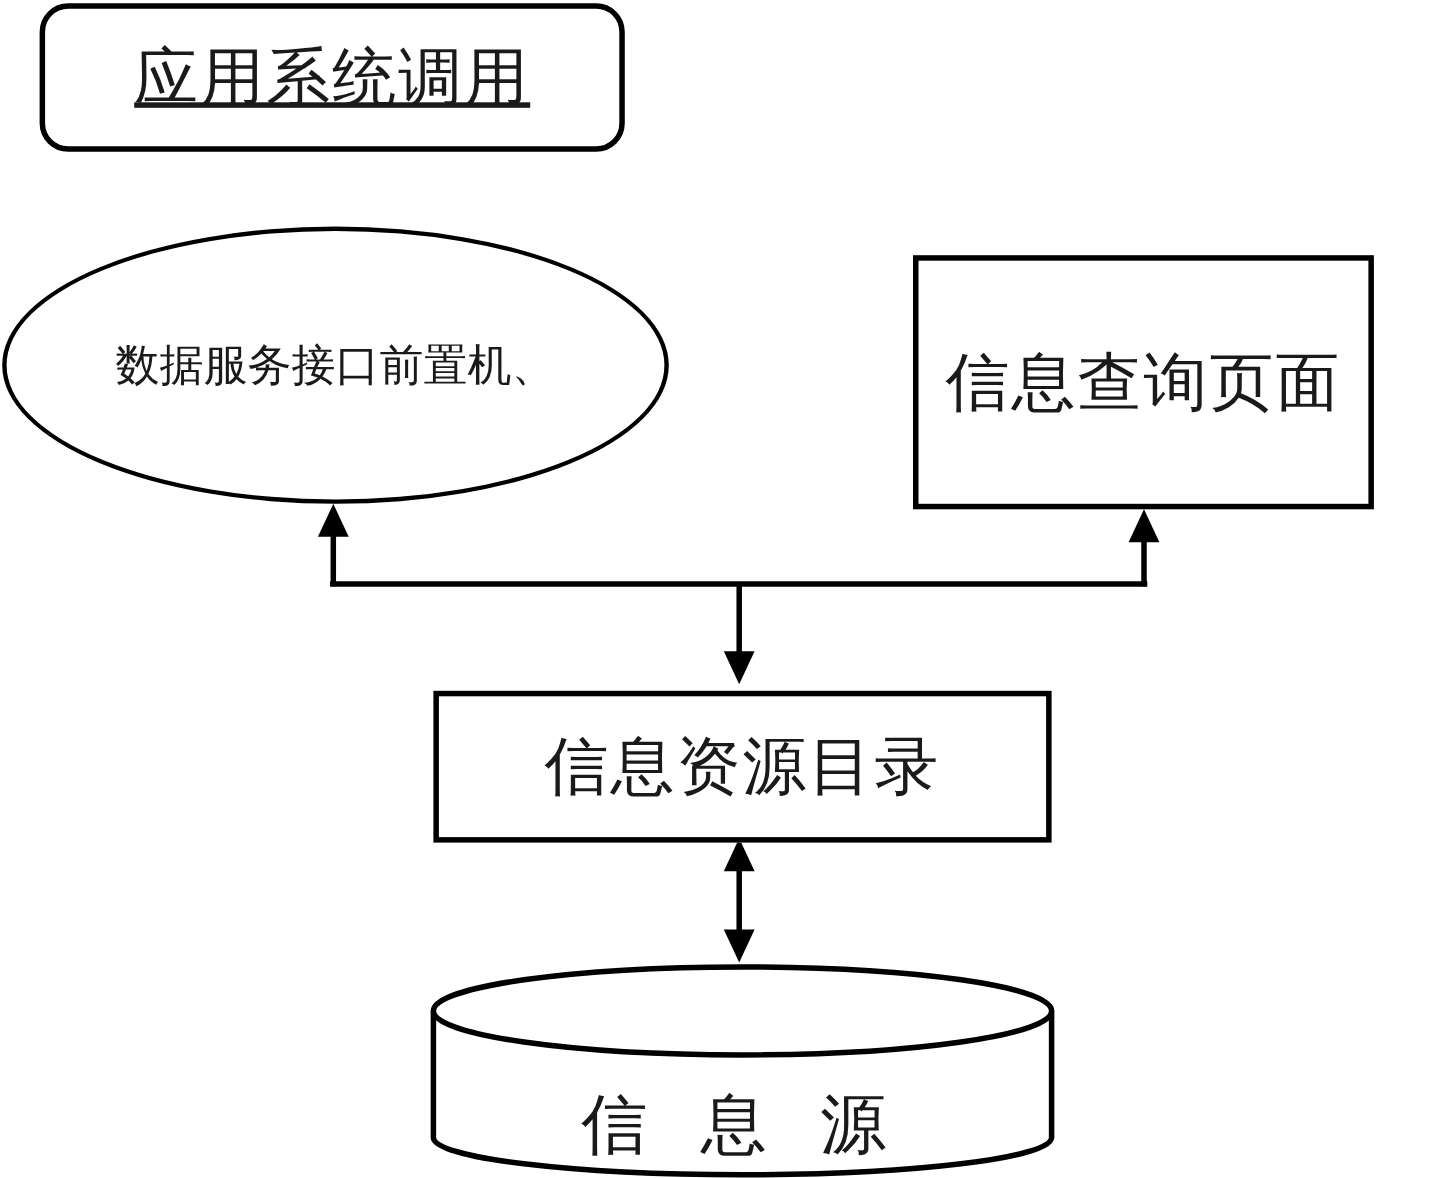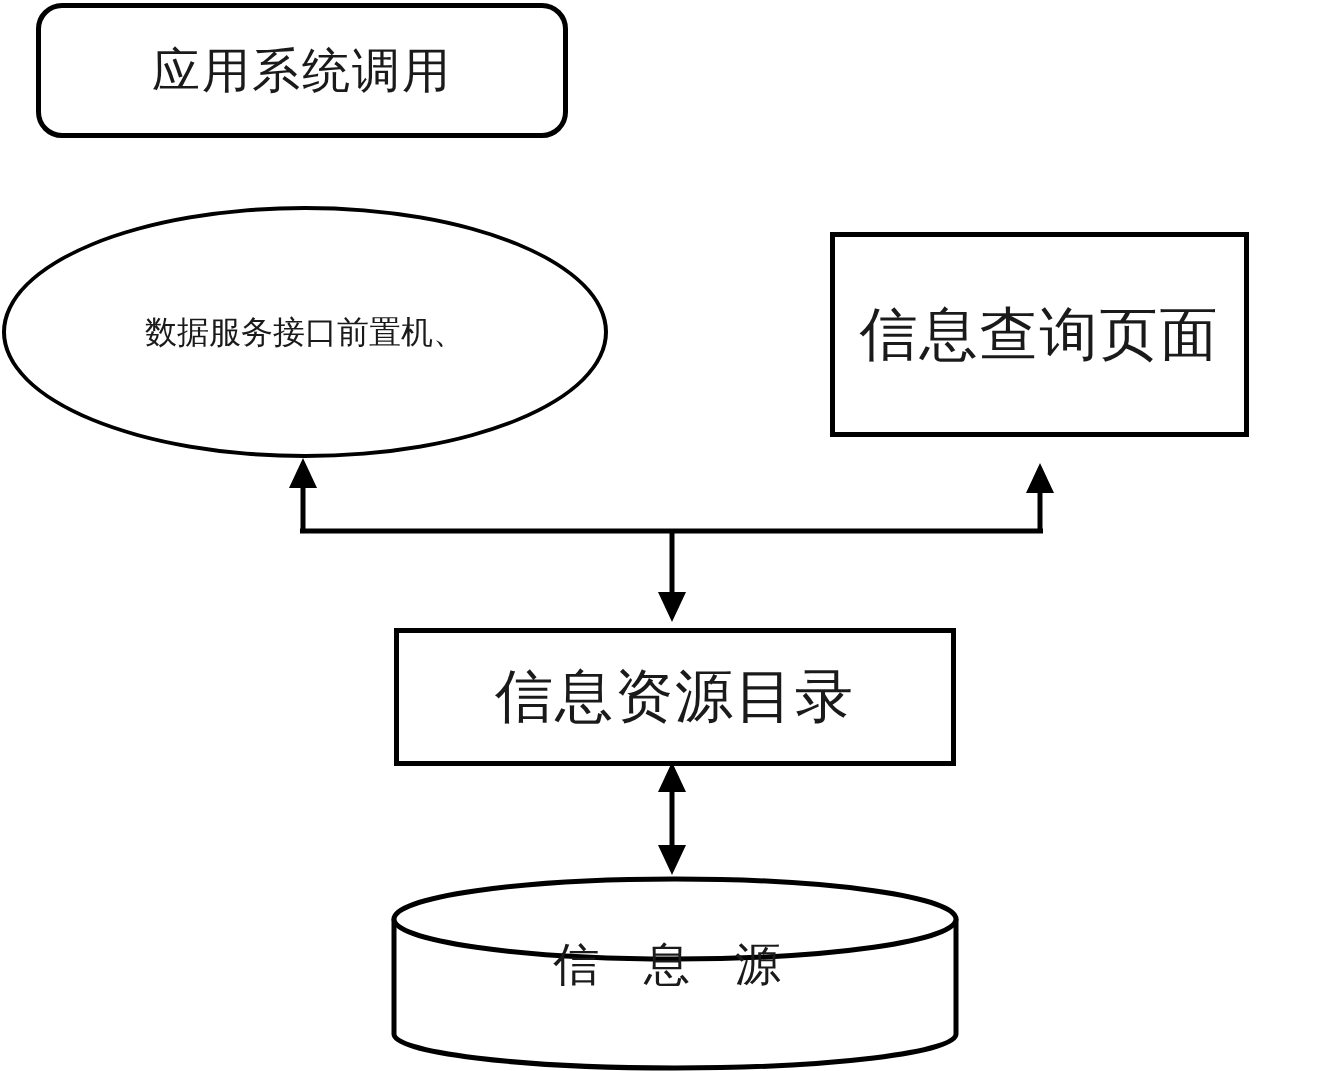--- a/index.html
+++ b/index.html
@@ -29,48 +29,49 @@
     align-items: center;
     justify-content: center;
     text-align: center;
     background: #ffffff;
     box-sizing: border-box;
     color: #1a1a1a;
   }
   .node-rounded {
     border: 5px solid #000000;
     border-radius: 26px;
-    font-size: 48px;
+    font-size: 58px;
     letter-spacing: 2px;
+    text-decoration: underline;
   }
   #node-app-call    { left: 36px;  top: 3px; width: 532px; height: 135px; }
   #node-manual-query{ left: 772px; top: 3px; width: 530px; height: 135px; }
   .node-ellipse {
     left: 2px; top: 206px; width: 606px; height: 252px;
     border: 4px solid #000000;
     border-radius: 50%;
-    font-size: 32px;
+    font-size: 40px;
     line-height: 64px;
     flex-direction: row;
     align-items: center;
   }
   .node-rect {
     border: 5px solid #000000;
     font-size: 58px;
     letter-spacing: 2px;
   }
-  #node-info-query-page      { left: 830px; top: 232px; width: 419px; height: 205px; }
+  #node-info-query-page      { left: 830px; top: 232px; width: 419px; height: 231px; }
   #node-info-resource-catalog{ left: 394px; top: 628px; width: 562px; height: 138px; }
   #node-info-source-label {
     position: absolute;
-    left: 394px; top: 934px; width: 562px; height: 80px;
+    left: 394px; top: 984px; width: 562px; height: 80px;
     display: flex;
-    align-items: flex-start;
+    align-items: flex-end;
     justify-content: center;
-    font-size: 46px;
+    font-size: 60px;
     letter-spacing: 16px;
     color: #1a1a1a;
   }
   .ellipse-line { display: block; }
   .cyl-shape { fill: #ffffff; }
 </style>
 </head>
 <body>
 
 <div id="canvas">

